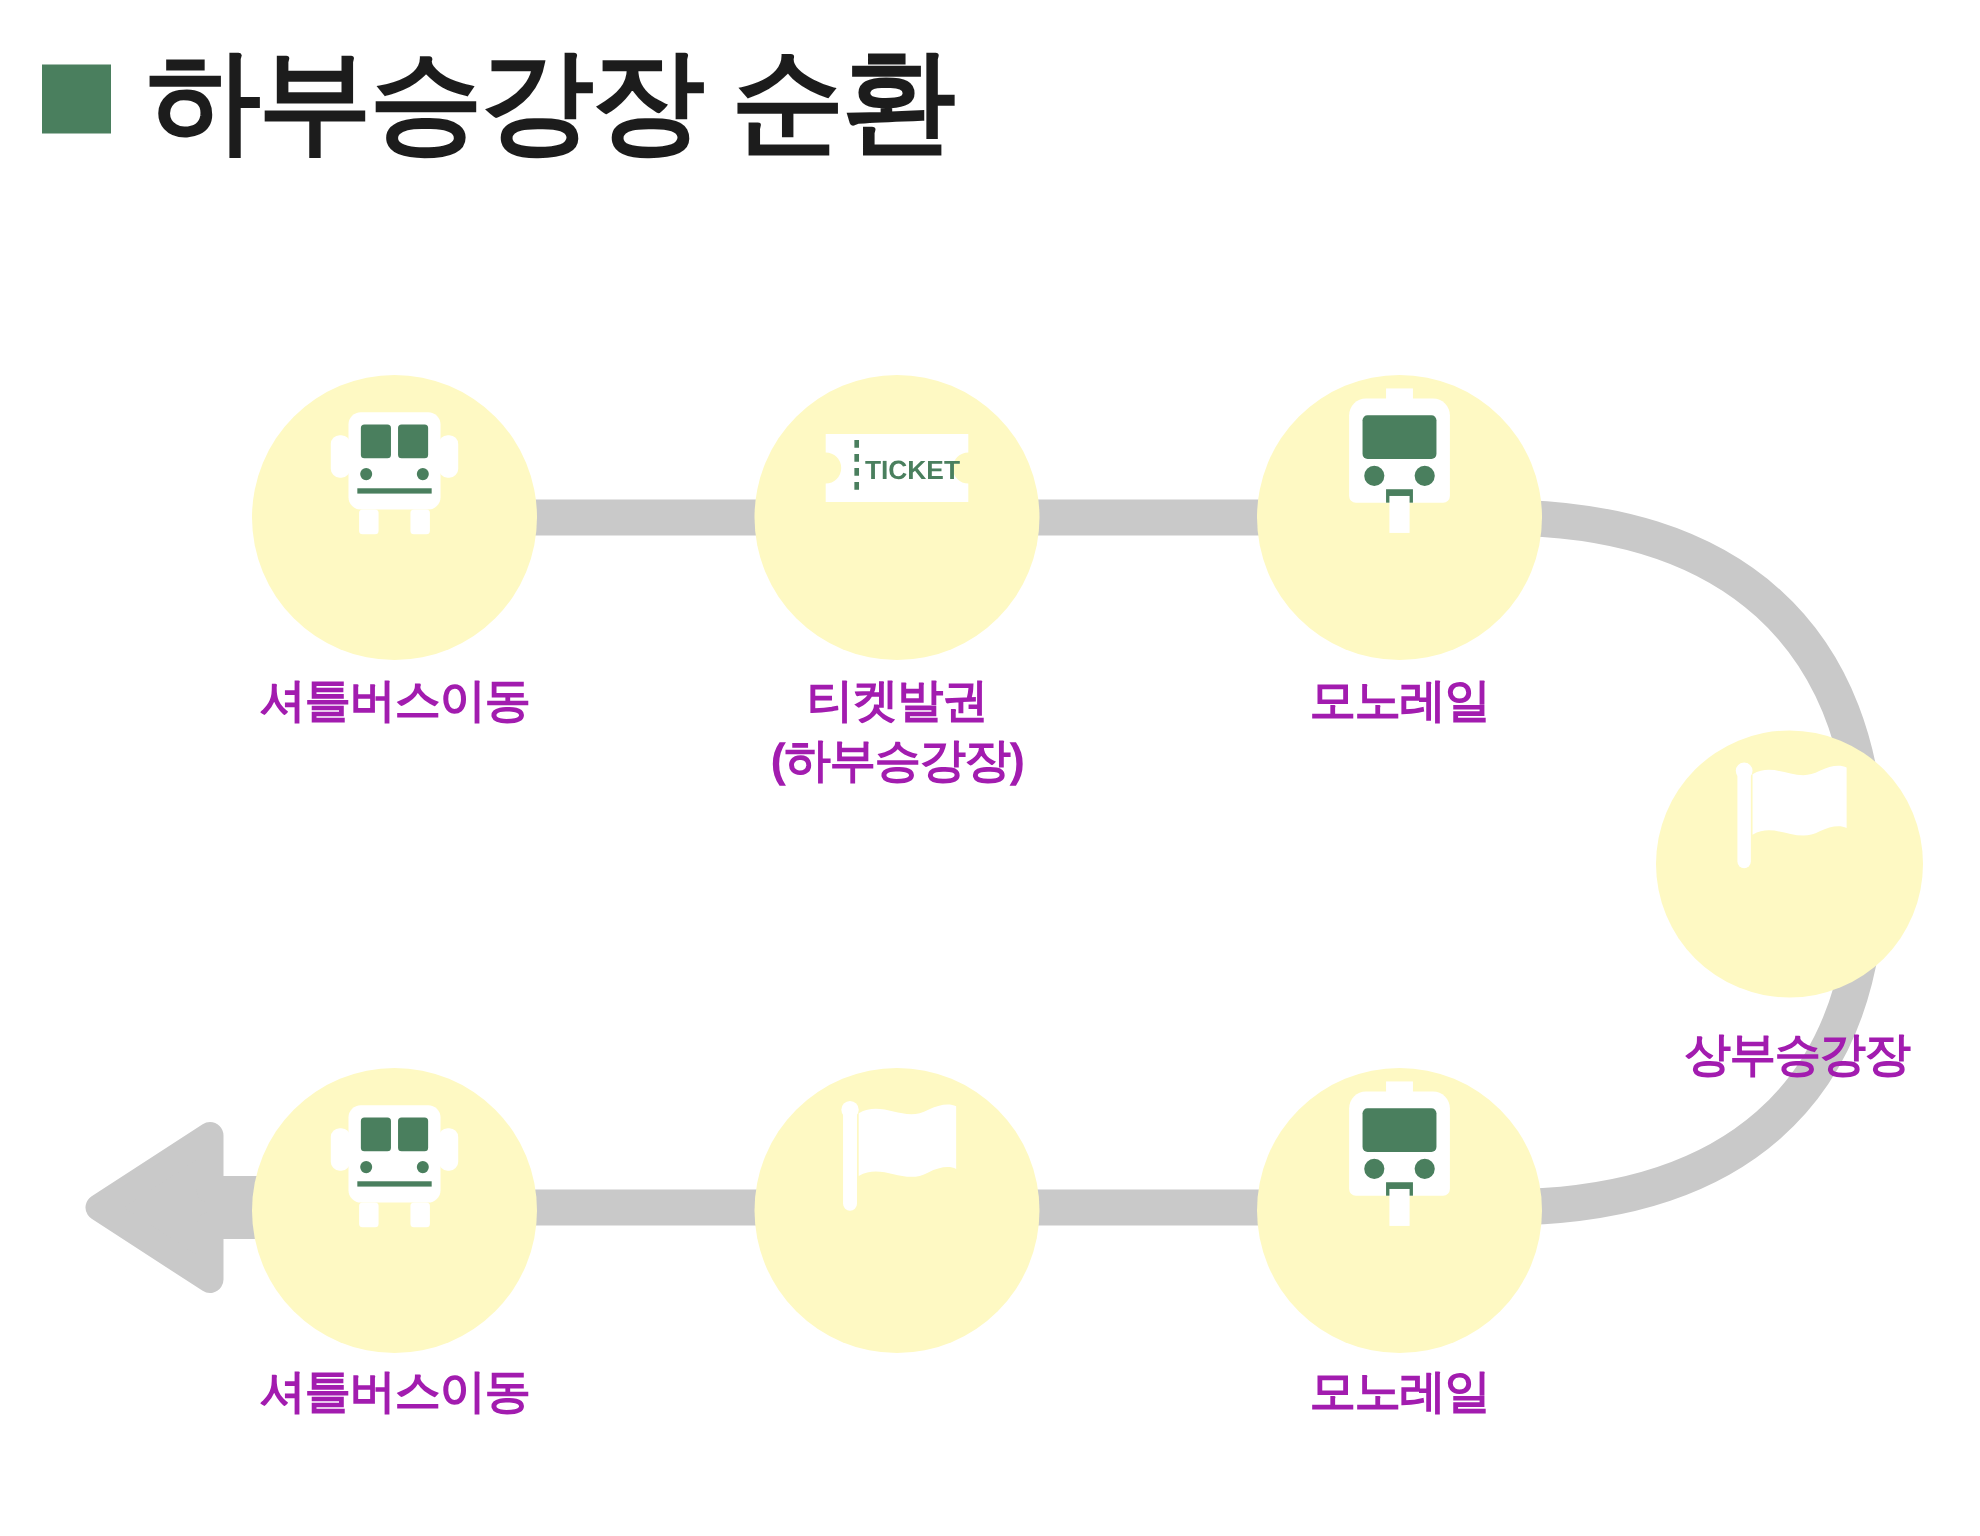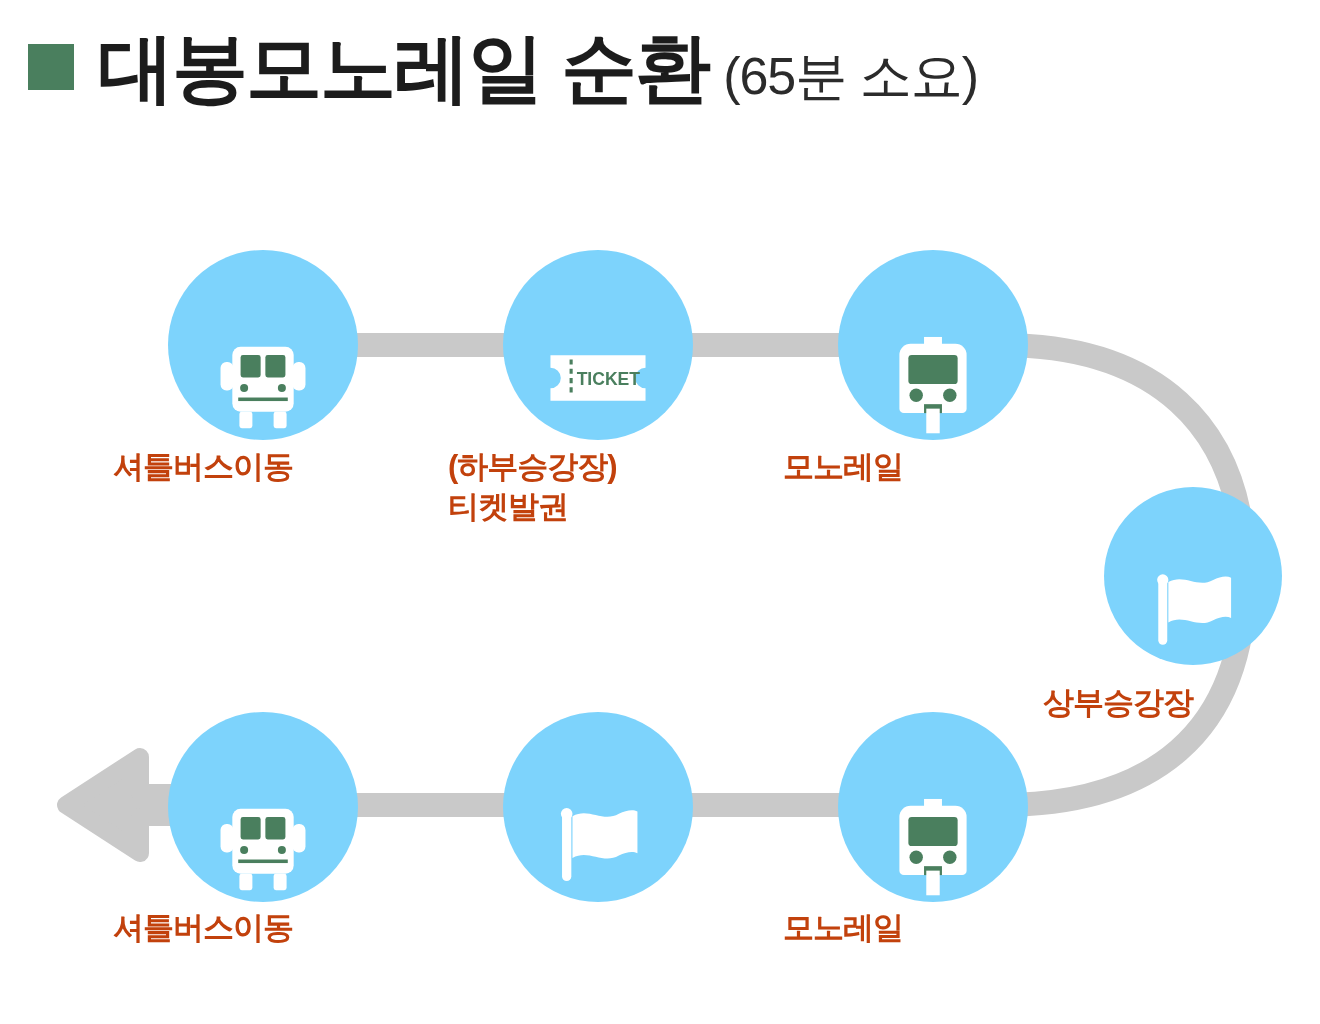--- a/index.html
+++ b/index.html
@@ -63,37 +63,37 @@
     width: 1320px;
     height: 1024px;
   }
 
   
   .node {
     position: absolute;
     width: 190px;
     height: 190px;
     border-radius: 50%;
-    background: #7dd3fc;
+    background: #fef9c3;
     display: flex;
-    align-items: flex-end;
+    align-items: flex-start;
     justify-content: center;
   }
   .node.small {
     width: 178px;
     height: 178px;
   }
   .node svg { display: block; }
 
   .caption {
     position: absolute;
-    text-align: left;
+    text-align: center;
     font-size: 31px;
     font-weight: 700;
-    color: #c2410c;
+    color: #a21caf;
     line-height: 1.28;
     letter-spacing: -1px;
     white-space: nowrap;
   }
 
   
   #node-shuttle-top   { left: 168px;  top: 250px; }
   #node-ticket        { left: 503px;  top: 250px; }
   #node-monorail-up   { left: 838px;  top: 250px; }
   #node-upper-station { left: 1104px; top: 487px; }
@@ -111,22 +111,21 @@
   #cap-lower-station { left: 448px;  top: 908px; width: 300px; }
   #cap-shuttle-bot   { left: 113px;  top: 908px; width: 300px; }
 </style>
 </head>
 <body>
 
 <div id="stage">
 
   <div class="title-row">
     <span class="title-bullet"></span>
-    <span class="title-main">대봉모노레일 순환</span>
-    <span class="title-sub">(65분 소요)</span>
+    <span class="title-main">하부승강장 순환</span>
   </div>
 
   <svg class="flow-svg" viewBox="0 0 1320 1024">
 
     <rect x="340" y="333" width="185" height="24" fill="#c9c9c9"></rect>
     <rect x="675" y="333" width="185" height="24" fill="#c9c9c9"></rect>
 
     <path d="M 1000 345 C 1150 345 1245 420 1245 577 C 1245 735 1150 805 1000 805" fill="none" stroke="#c9c9c9" stroke-width="24" stroke-linecap="butt"></path>
 
     <rect x="675" y="793" width="185" height="24" fill="#c9c9c9"></rect>
@@ -227,22 +226,22 @@
       <rect x="30" y="76" width="11" height="14" rx="2" fill="#fff"></rect>
       <rect x="59" y="76" width="11" height="14" rx="2" fill="#fff"></rect>
     </svg>
   </div>
 
   <div class="caption" id="cap-shuttle-top">
     <div>셔틀버스이동</div>
   </div>
 
   <div class="caption" id="cap-ticket">
+    <div>티켓발권</div>
     <div>(하부승강장)</div>
-    <div>티켓발권</div>
   </div>
 
   <div class="caption" id="cap-monorail-up">
     <div>모노레일</div>
   </div>
 
   <div class="caption" id="cap-upper-station">
     <div>상부승강장</div>
   </div>
 

